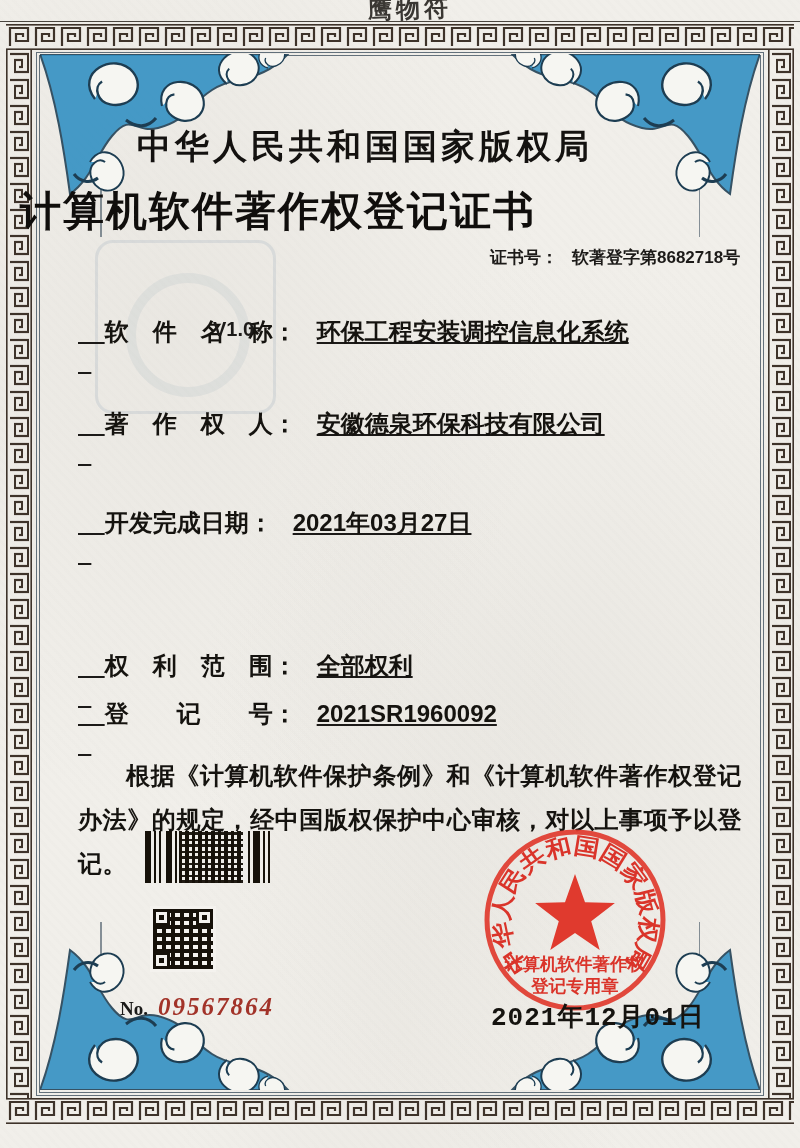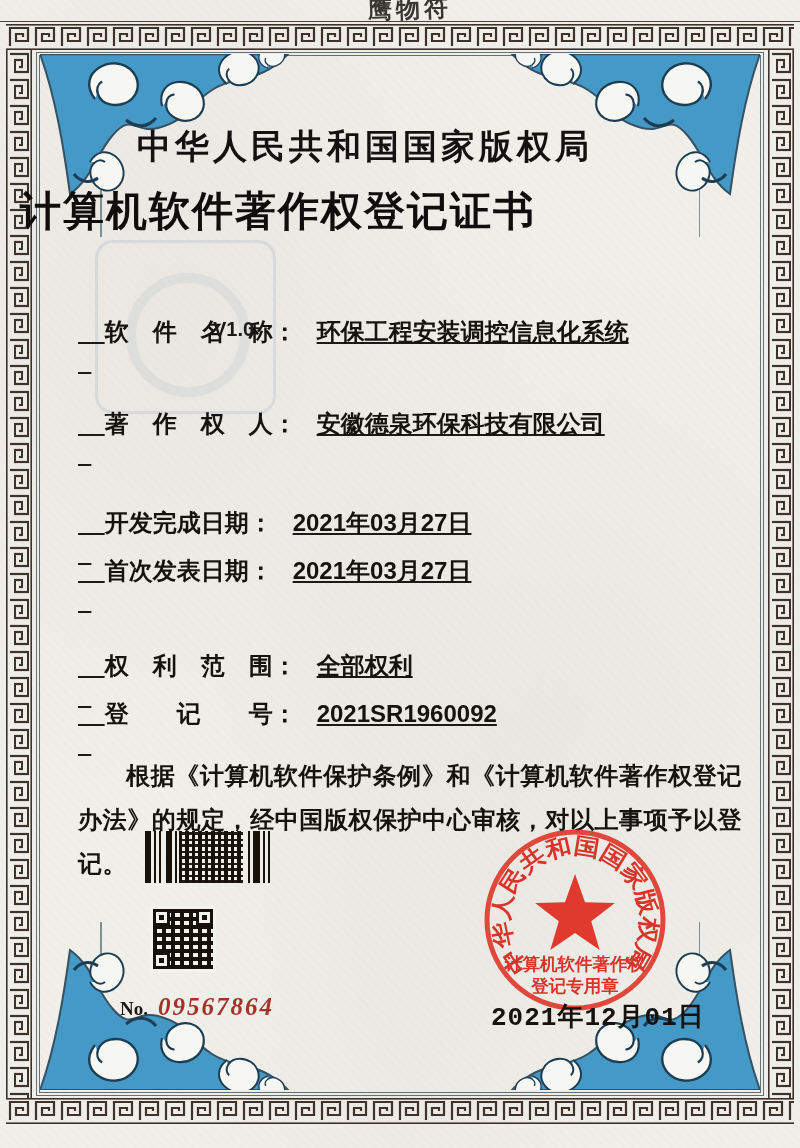--- a/index.html
+++ b/index.html
@@ -178,37 +178,37 @@
       <use href="#corner-orn"></use>
     </svg>
   <svg class="orn br" viewBox="0 0 250 145">
       <use href="#corner-orn"></use>
     </svg>
 
   <div class="abs ghost"></div>
 
   <div class="abs authority">中华人民共和国国家版权局</div>
   <div class="abs cert-title">计算机软件著作权登记证书</div>
+  <div class="abs certno">
+    <span class="l">证书号：</span><span class="v">软著登字第8682718号</span>
+  </div>
 
   <div class="row" style="top:288px">
     <span class="lab">软　件　名　称：</span><span class="val">环保工程安装调控信息化系统</span>
   </div>
   <div class="abs val2" style="top:318px">V1.0</div>
 
   <div class="row" style="top:380px">
     <span class="lab">著　作　权　人：</span><span class="val">安徽德泉环保科技有限公司</span>
   </div>
 
   <div class="row" style="top:479px">
     <span class="lab">开发完成日期：</span><span class="val">2021年03月27日</span>
   </div>
 
-  <div class="row" style="top:527px">
-    <span class="lab">首次发表日期：</span><span class="val">2021年03月27日</span>
-  </div>
 
 
   <div class="row" style="top:622px">
     <span class="lab">权　利　范　围：</span><span class="val">全部权利</span>
   </div>
 
   <div class="row" style="top:670px">
     <span class="lab">登　　记　　号：</span><span class="val">2021SR1960092</span>
   </div>
 

